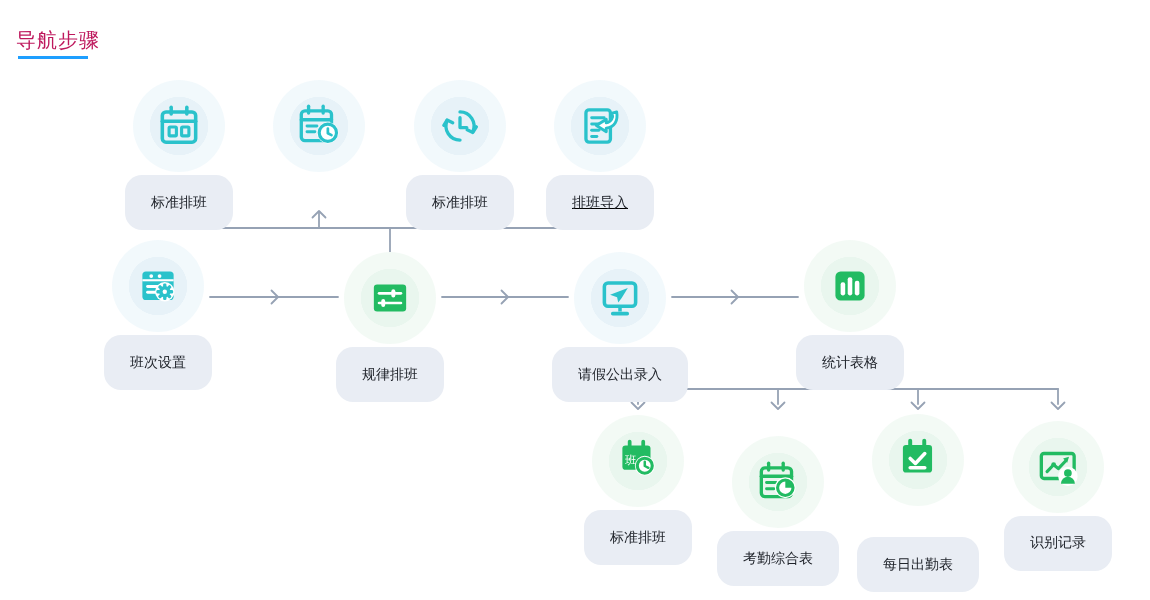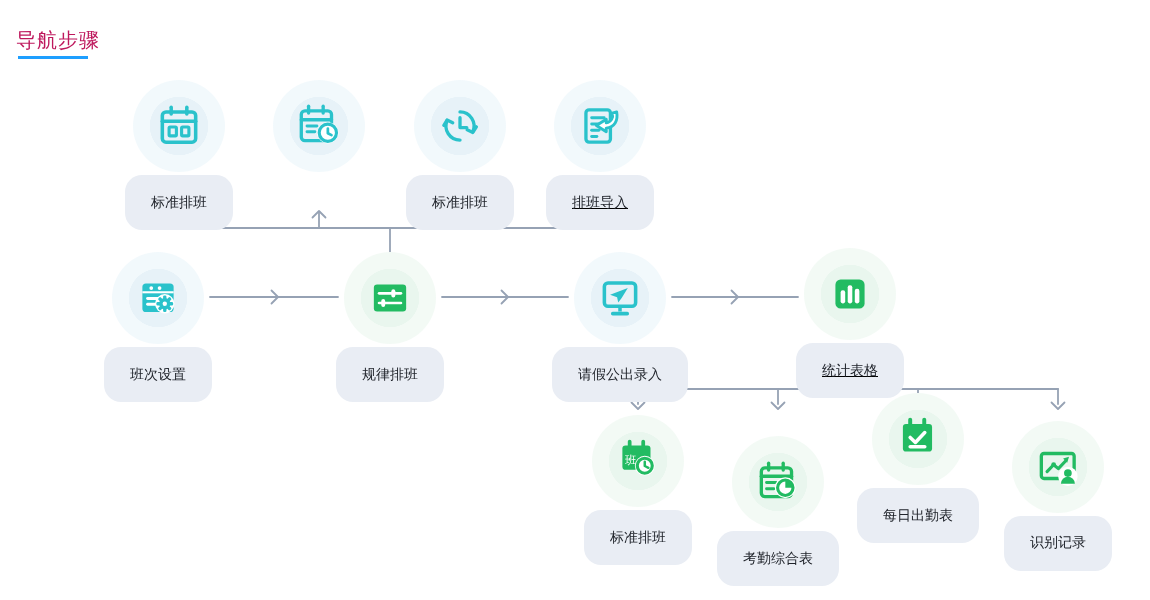--- a/index.html
+++ b/index.html
@@ -124,21 +124,21 @@
           <line x1="16" y1="34" x2="21" y2="34" stroke-width="2.8"></line>
         </g>
         <path d="M40 10.5 C41.5 19 38 25.2 30 26 L30 29.5 L20.5 23.5 L30 17.6 L30 21 C34.8 20.2 37 15.8 35.7 11.6 Z" fill="#fff" stroke="#2AC2CB" stroke-width="2.8" stroke-linejoin="round"></path>
       </svg>
     </div>
     <div class="pill">
       <span>排班导入</span>
     </div>
   </div>
 
-  <div class="node" style="left:73px;top:252px;">
+  <div class="node" style="left:73px;top:240px;">
     <div class="halo teal">
       <svg width="50" height="50" viewBox="0 0 48 48">
         <rect x="9" y="10" width="30" height="27.5" rx="3.5" fill="#2AC2CB"></rect>
         <circle cx="17.5" cy="14.5" r="1.8" fill="#fff"></circle>
         <circle cx="25.5" cy="14.5" r="1.8" fill="#fff"></circle>
         <line x1="9" y1="18.5" x2="39" y2="18.5" stroke="#fff" stroke-width="2"></line>
         <g stroke="#fff" stroke-width="2.8" stroke-linecap="round">
           <line x1="14" y1="24.5" x2="25" y2="24.5"></line>
           <line x1="14" y1="30" x2="22.5" y2="30"></line>
         </g>
@@ -186,21 +186,21 @@
         <line x1="24" y1="32" x2="24" y2="37" stroke="#2AC2CB" stroke-width="3.4"></line>
         <line x1="17" y1="39" x2="31" y2="39" stroke="#2AC2CB" stroke-width="3.4" stroke-linecap="round"></line>
         <path d="M31.5 14.5 L14.5 20.8 L21.2 23.2 L22.3 28.3 L25.6 23.9 L31.5 14.5 Z" fill="#2AC2CB"></path>
       </svg>
     </div>
     <div class="pill">
       <span>请假公出录入</span>
     </div>
   </div>
 
-  <div class="node" style="left:765px;top:248px;text-decoration:underline;">
+  <div class="node" style="left:765px;top:240px;">
     <div class="halo green">
       <svg width="50" height="50" viewBox="0 0 48 48">
         <rect x="10" y="10" width="28" height="28" rx="5" fill="#22BB62"></rect>
         <rect x="15" y="20.5" width="4.4" height="12.5" rx="2" fill="#fff"></rect>
         <rect x="21.8" y="15.5" width="4.4" height="17.5" rx="2" fill="#fff"></rect>
         <rect x="28.6" y="19" width="4.4" height="14" rx="2" fill="#fff"></rect>
       </svg>
     </div>
     <div class="pill">
       <span>统计表格</span>
@@ -240,21 +240,21 @@
         <circle cx="31" cy="29.5" r="10" fill="#fff"></circle>
         <circle cx="31" cy="29.5" r="7.4" fill="#fff" stroke="#22BB62" stroke-width="3"></circle>
         <path d="M31 29.5 L31 22.8 A6.7 6.7 0 0 1 37.7 29.5 Z" fill="#22BB62"></path>
       </svg>
     </div>
     <div class="pill">
       <span>考勤综合表</span>
     </div>
   </div>
 
-  <div class="node" style="left:833px;top:393px;">
+  <div class="node" style="left:833px;top:414px;gap:28px;">
     <div class="halo green">
       <svg width="50" height="50" viewBox="0 0 48 48">
         <g stroke="#22BB62" stroke-width="3.8" stroke-linecap="round">
           <line x1="16.5" y1="5.5" x2="16.5" y2="11"></line>
           <line x1="30" y1="5.5" x2="30" y2="11"></line>
         </g>
         <rect x="9.5" y="9.5" width="28" height="26.5" rx="3" fill="#22BB62"></rect>
         <path d="M16.5 22.5 L21.5 27.3 L30.5 17.8" stroke="#fff" stroke-width="3.4" fill="none" stroke-linecap="round" stroke-linejoin="round"></path>
         <line x1="16.5" y1="31.5" x2="30.5" y2="31.5" stroke="#fff" stroke-width="3.4" stroke-linecap="round"></line>
       </svg>

